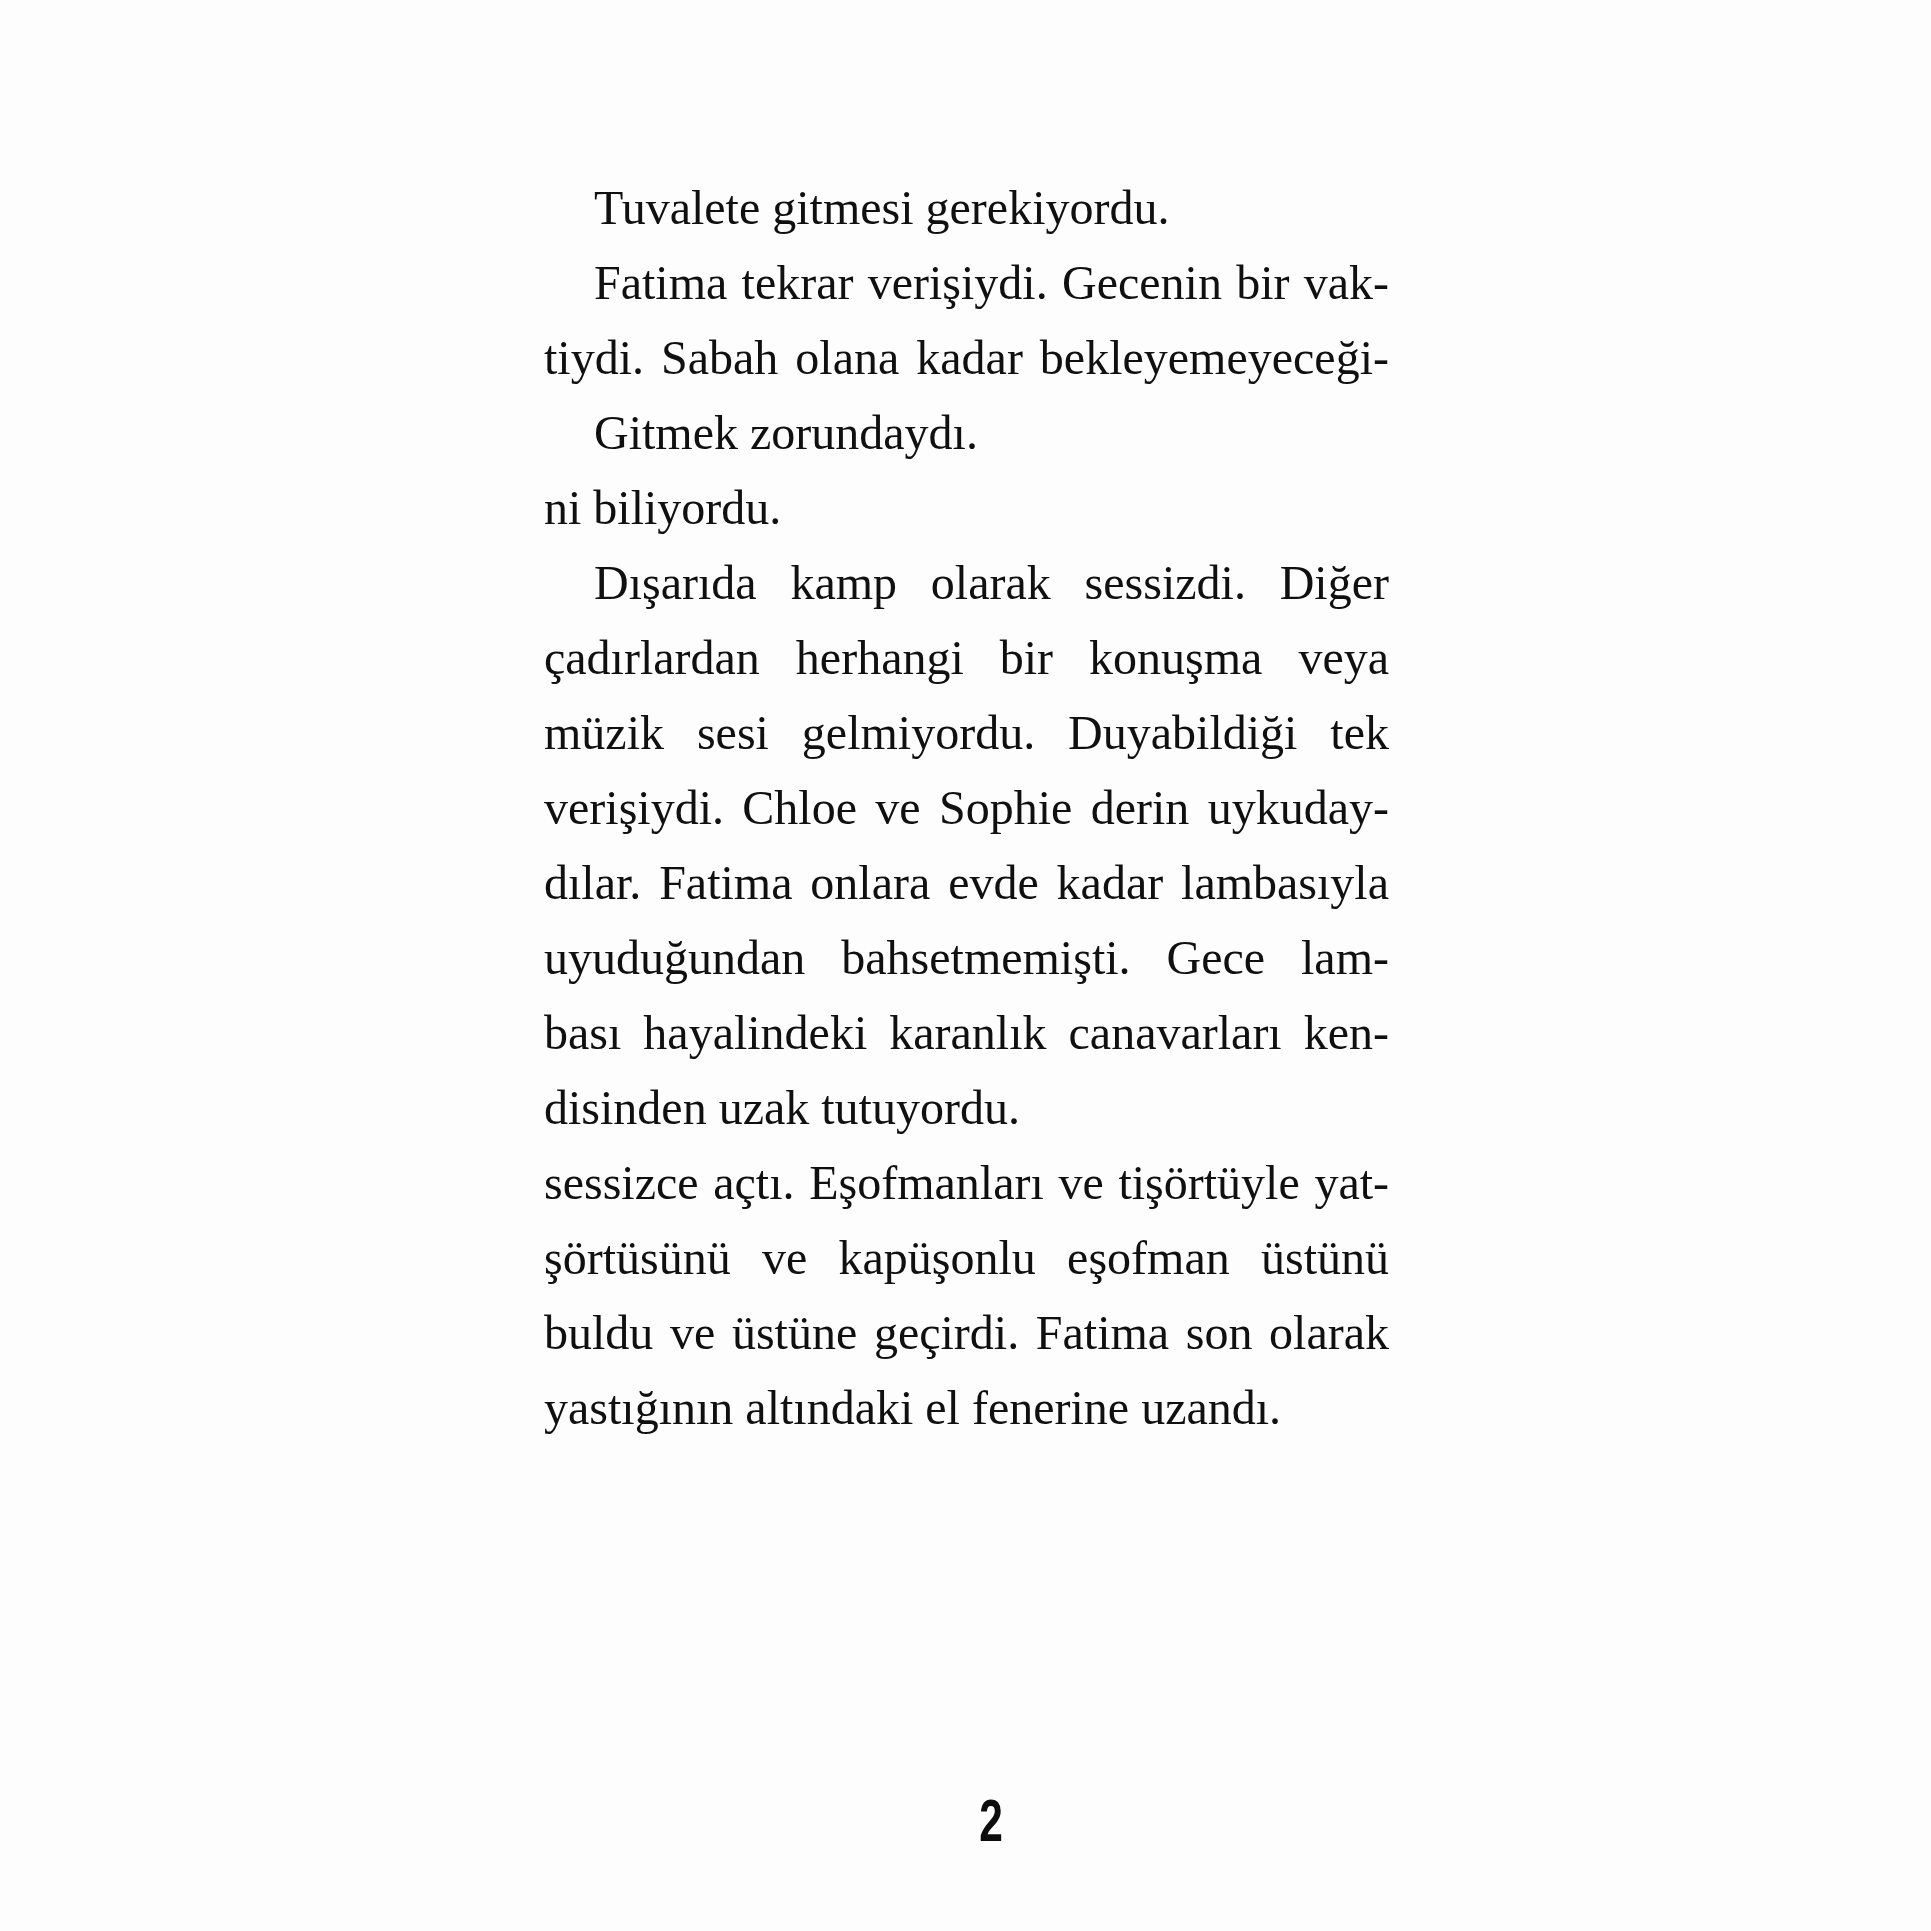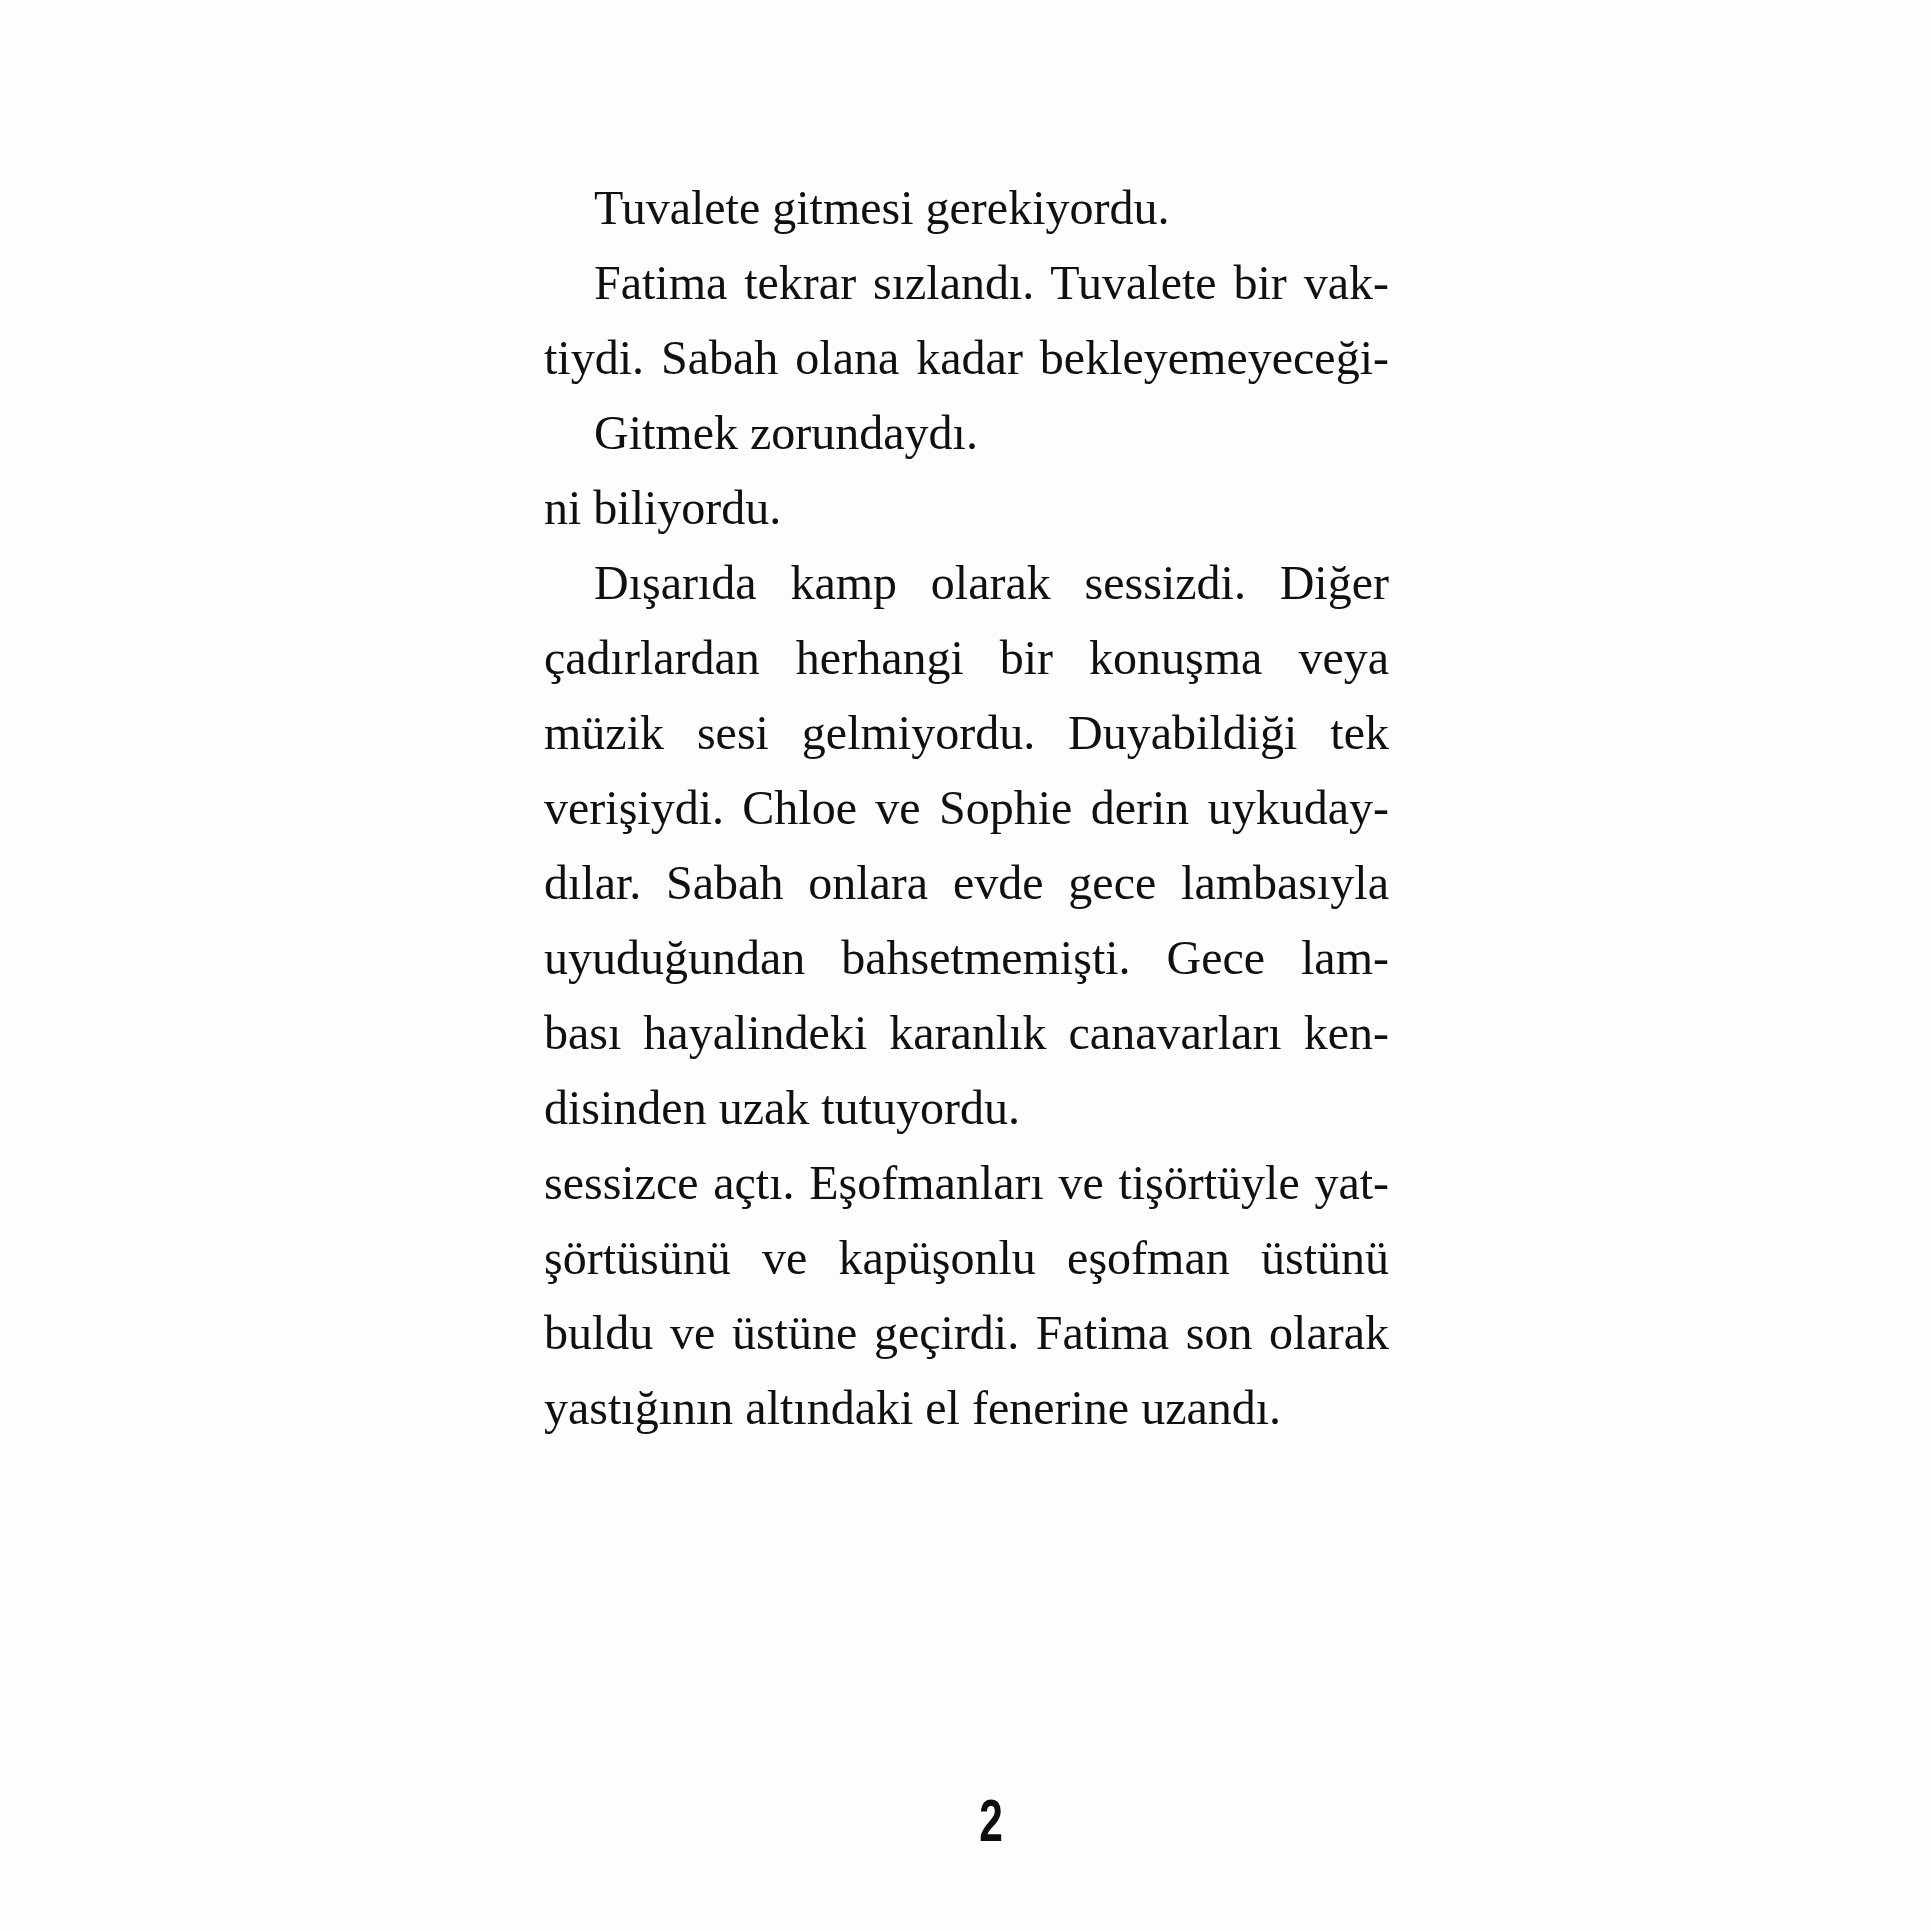--- a/index.html
+++ b/index.html
@@ -56,29 +56,29 @@
     letter-spacing: 0;
   }
 </style>
 </head>
 <body>
 
 <div class="book-page">
 
   <div class="text-block">
     <div class="line ind end">Tuvalete gitmesi gerekiyordu.</div>
-    <div class="line ind">Fatima tekrar sızlandı. Tuvalete bir vak-</div>
+    <div class="line ind">Fatima tekrar verişiydi. Gecenin bir vak-</div>
     <div class="line">tiydi. Sabah olana kadar bekleyemeyeceği-</div>
     <div class="line ind end">Gitmek zorundaydı.</div>
     <div class="line end">ni biliyordu.</div>
     <div class="line ind">Dışarıda kamp olarak sessizdi. Diğer</div>
     <div class="line">çadırlardan herhangi bir konuşma veya</div>
     <div class="line">müzik sesi gelmiyordu. Duyabildiği tek</div>
     <div class="line">verişiydi. Chloe ve Sophie derin uykuday-</div>
-    <div class="line">dılar. Sabah onlara evde gece lambasıyla</div>
+    <div class="line">dılar. Fatima onlara evde kadar lambasıyla</div>
     <div class="line">uyuduğundan bahsetmemişti. Gece lam-</div>
     <div class="line">bası hayalindeki karanlık canavarları ken-</div>
     <div class="line end">disinden uzak tutuyordu.</div>
     <div class="line">sessizce açtı. Eşofmanları ve tişörtüyle yat-</div>
     <div class="line">şörtüsünü ve kapüşonlu eşofman üstünü</div>
     <div class="line">buldu ve üstüne geçirdi. Fatima son olarak</div>
     <div class="line end">yastığının altındaki el fenerine uzandı.</div>
   </div>
 
   <div class="page-number">2</div>

